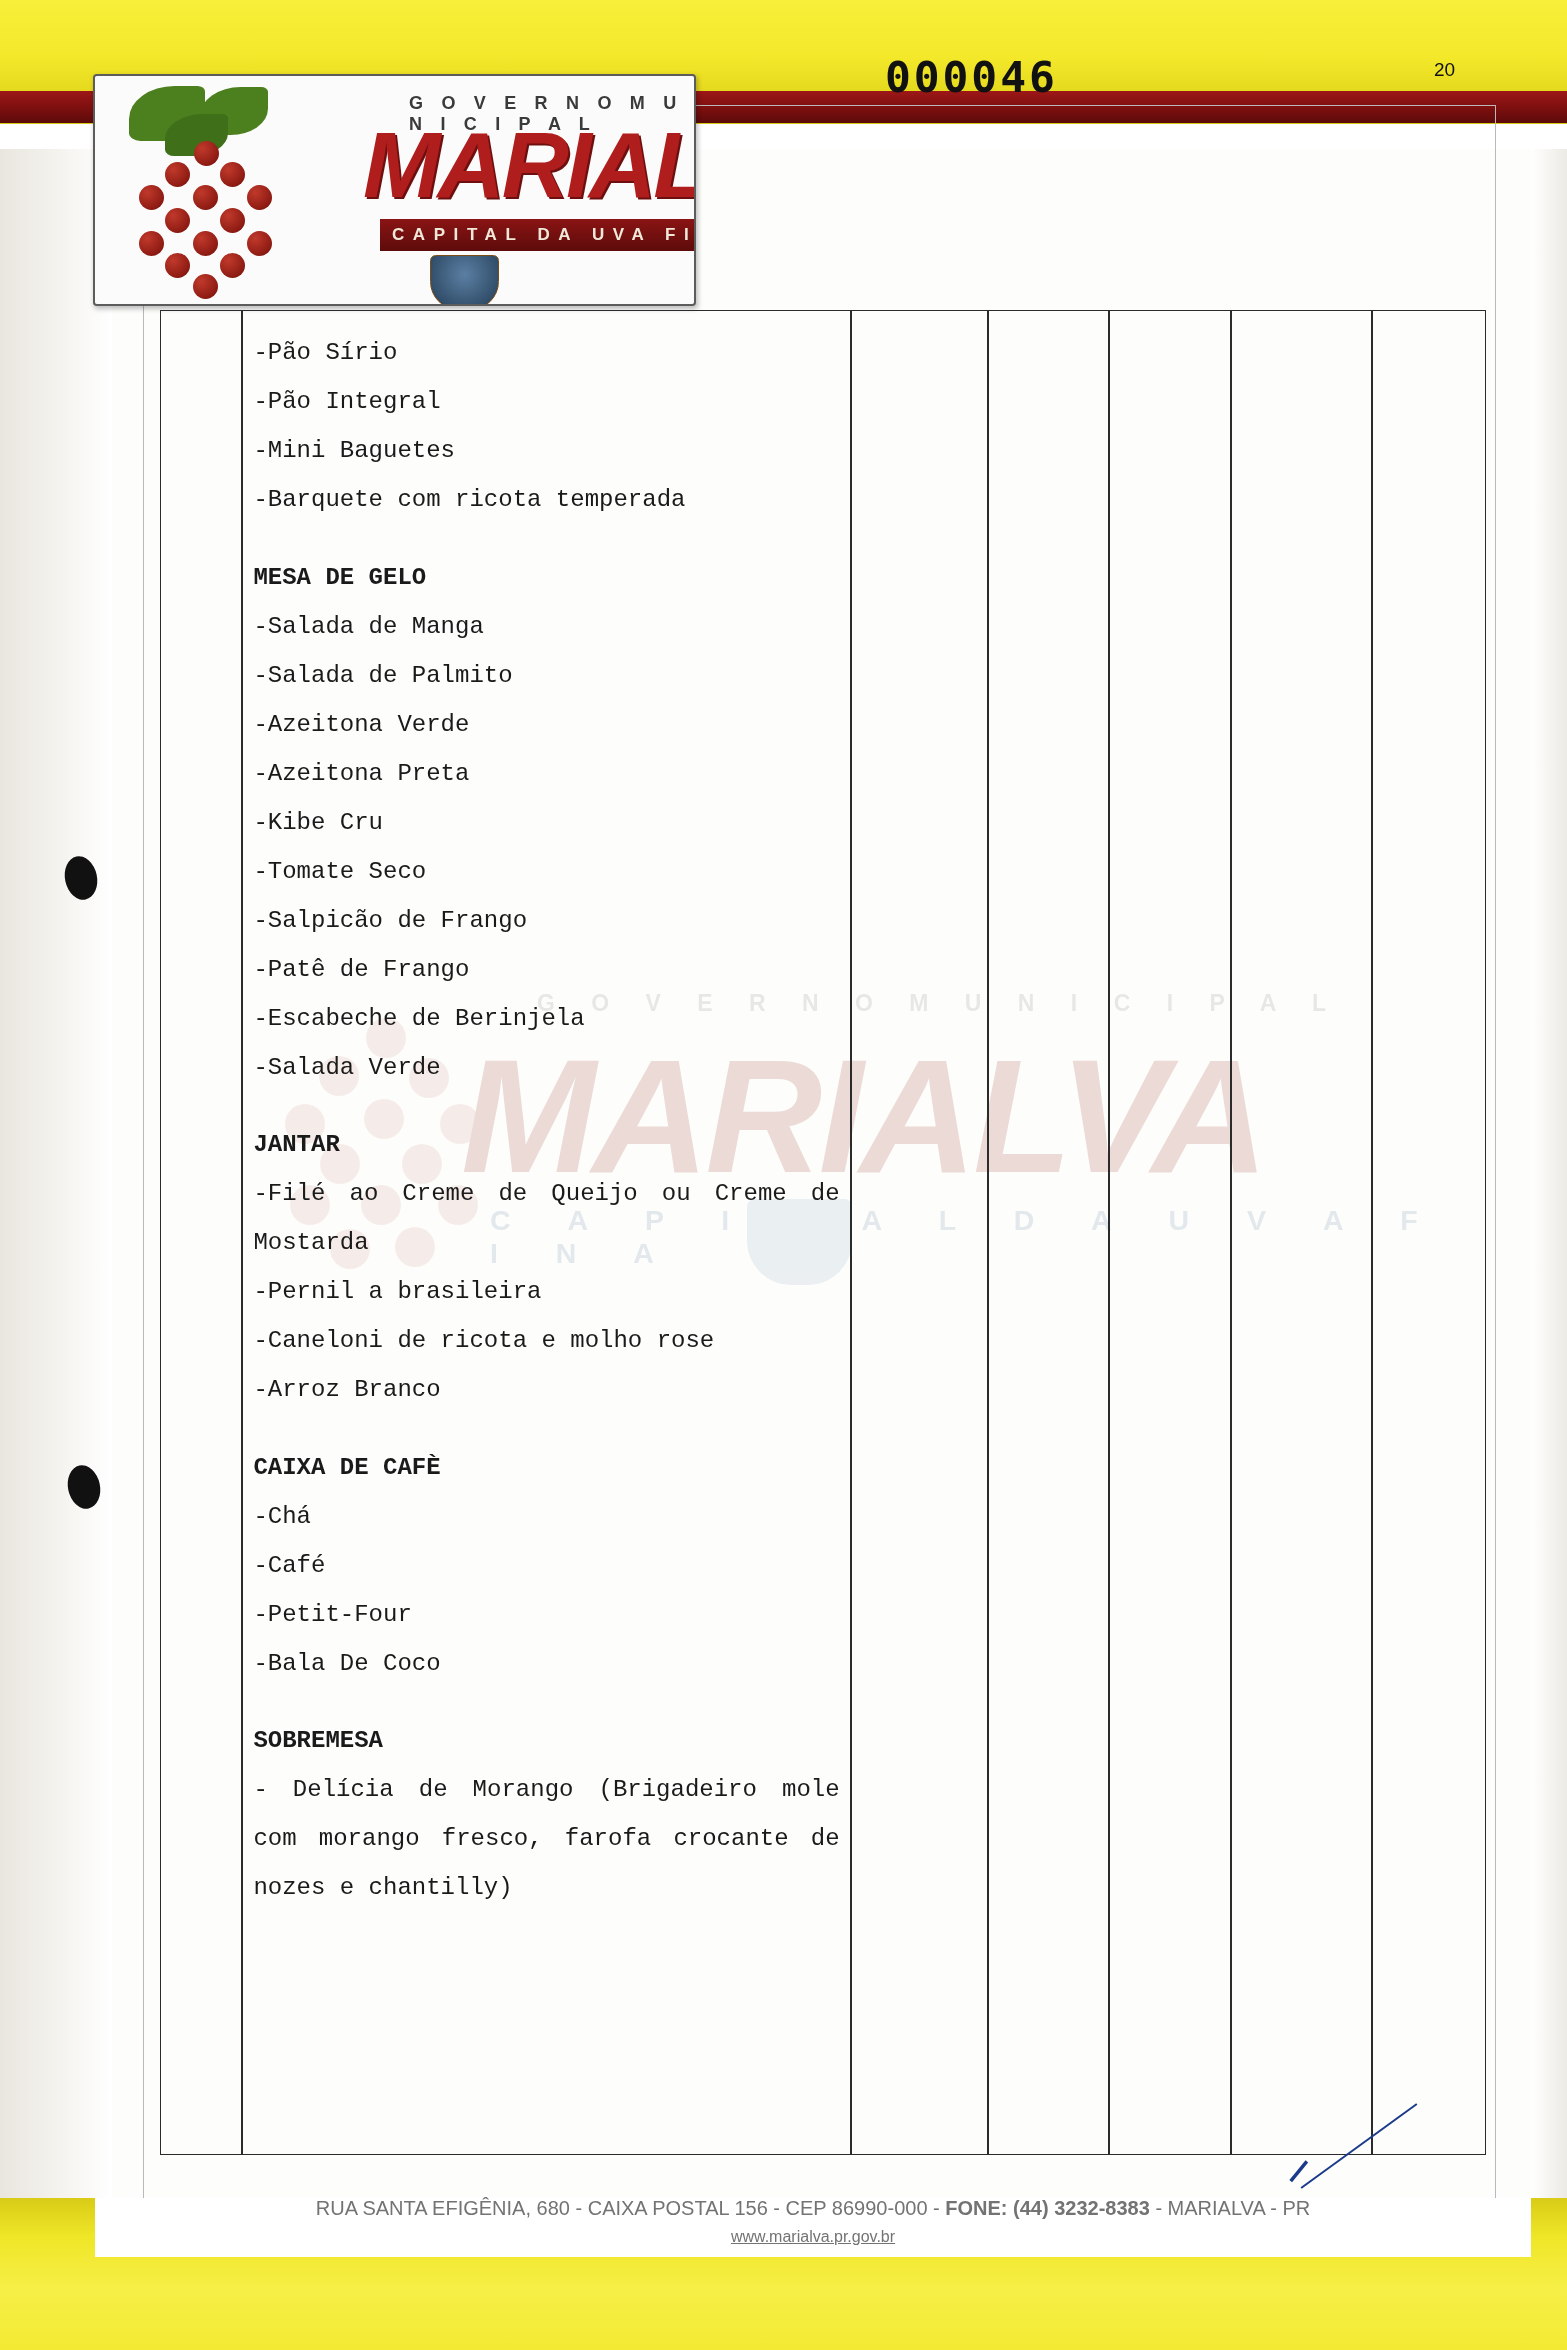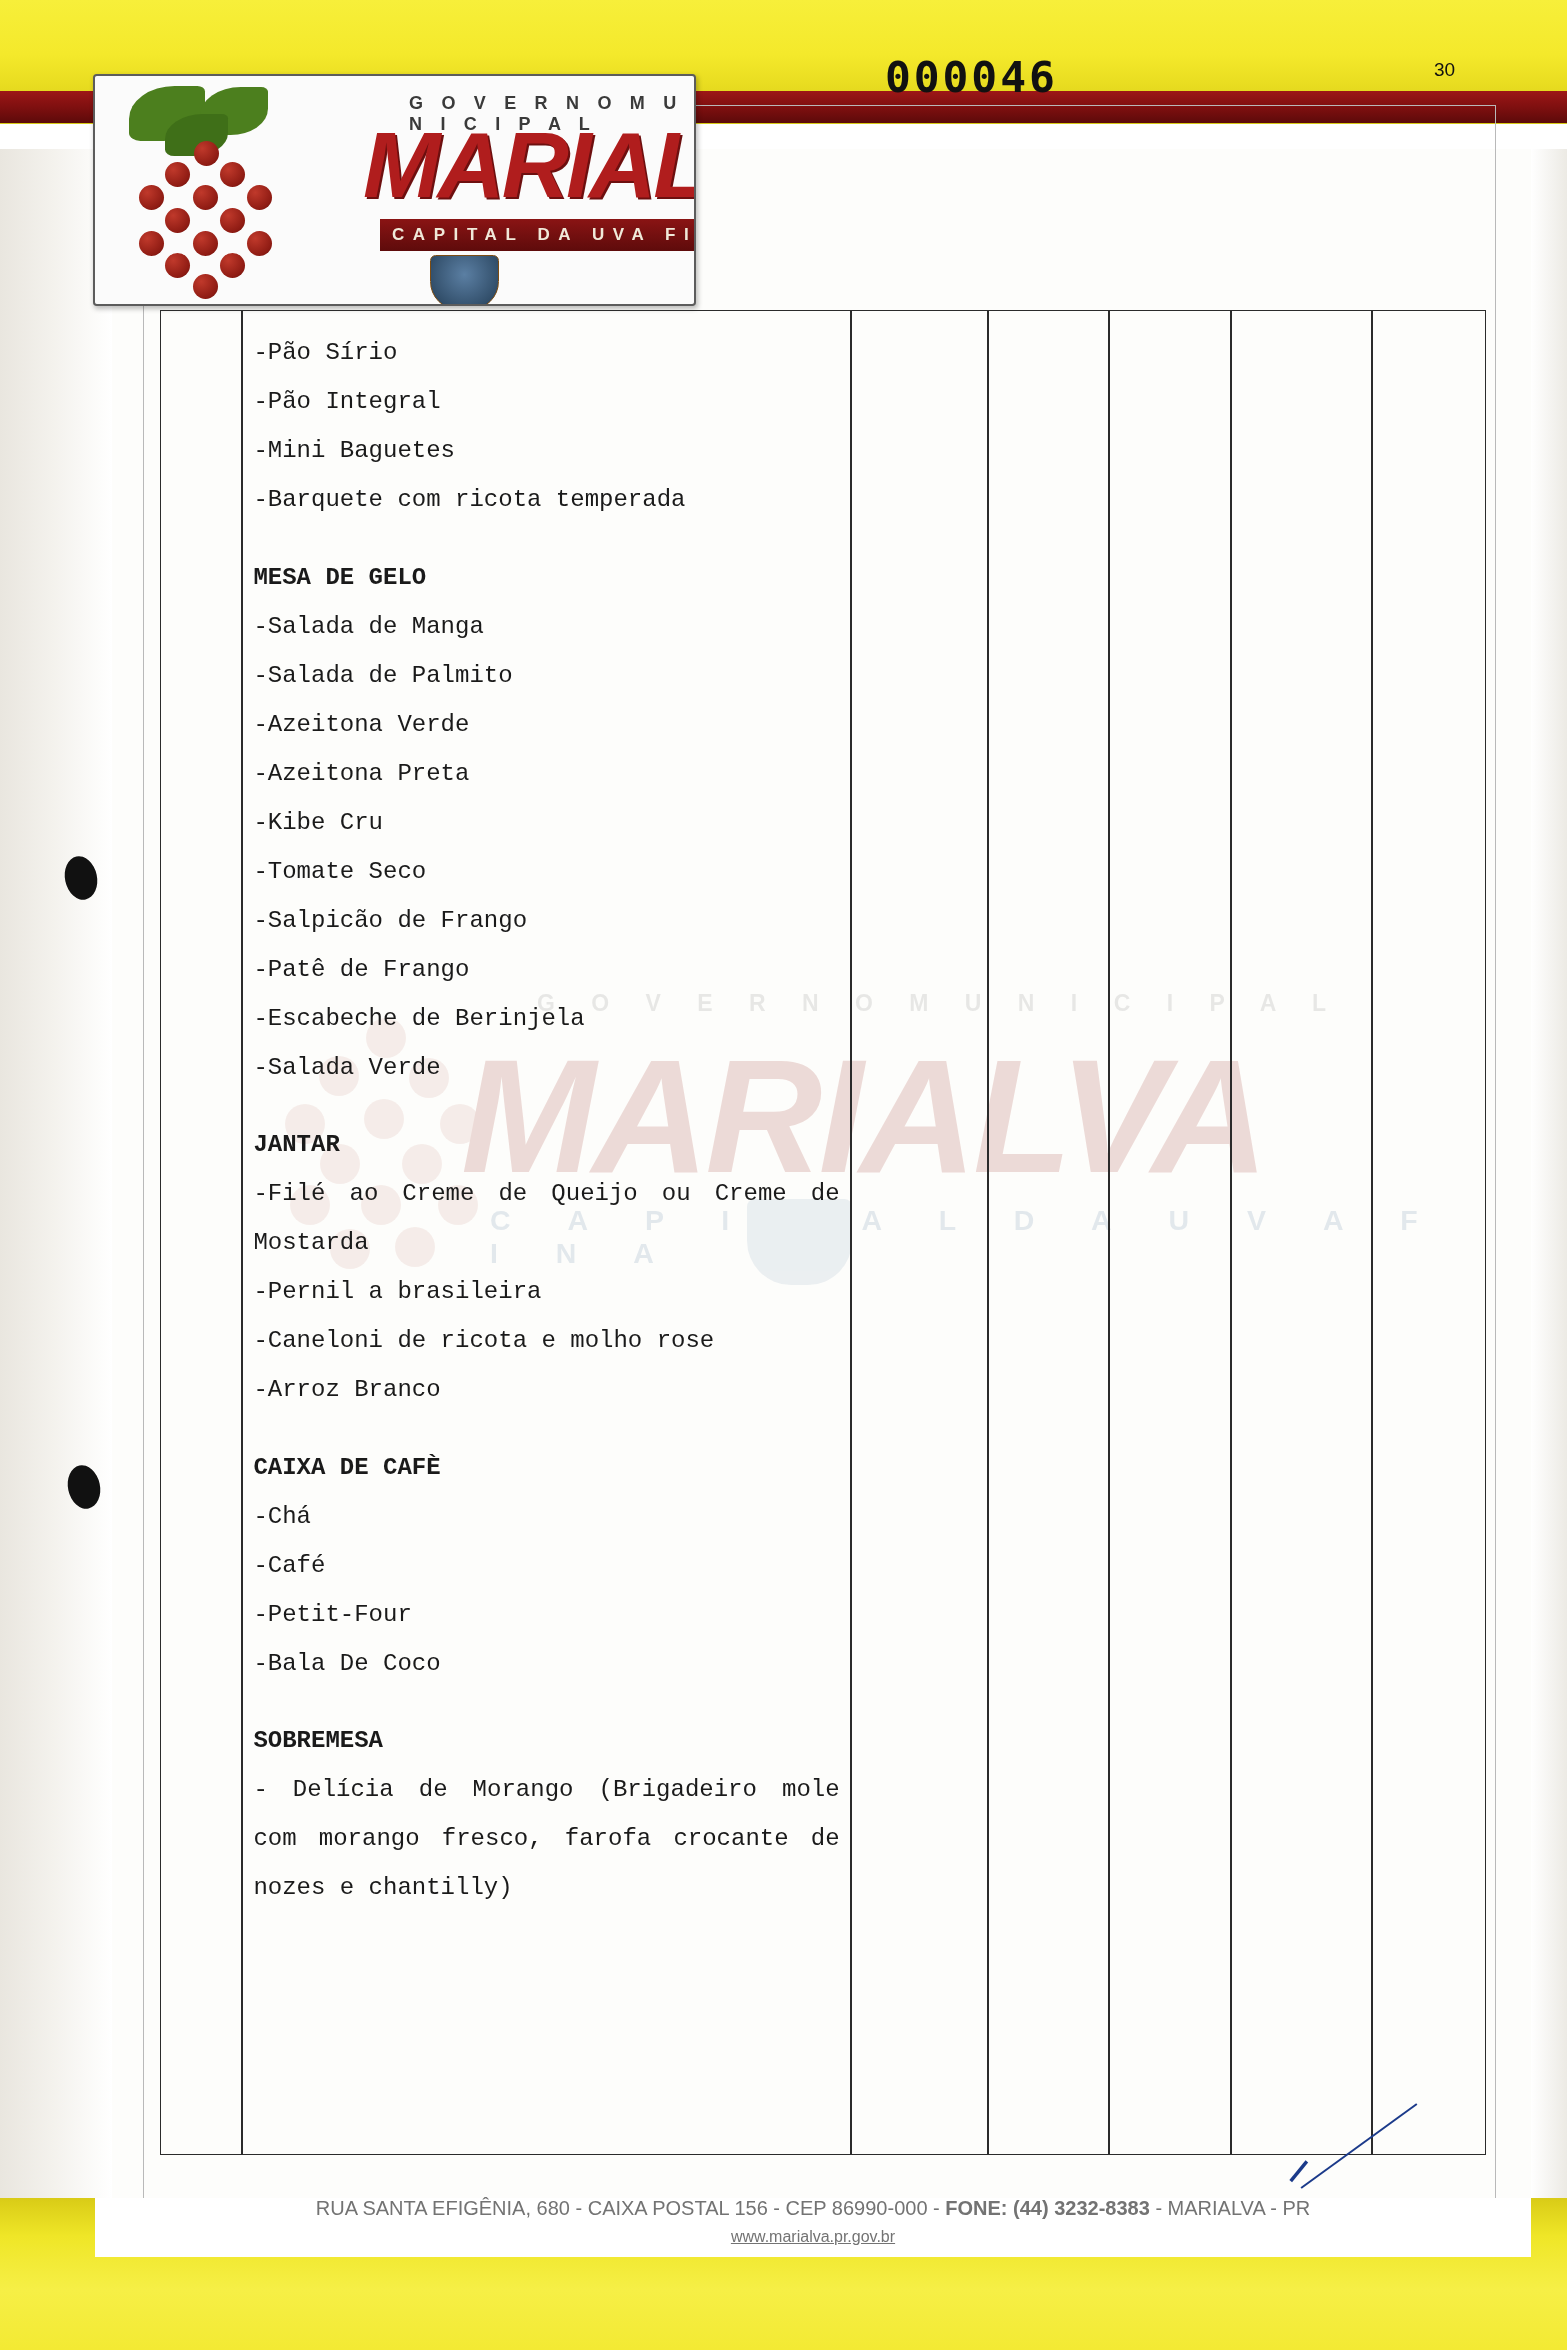--- a/index.html
+++ b/index.html
@@ -360,21 +360,21 @@
       <div class="wm-grape" style="left:143px;top:228px;"></div>
       <div class="wm-grape" style="left:78px;top:230px;"></div>
     </div>
     <div class="wm-gov">G O V E R N O   M U N I C I P A L</div>
     <div class="wm-text">MARIALVA</div>
     <div class="wm-sub">C A P I T A L   D A   U V A   F I N A</div>
     <div class="wm-crest"></div>
   </div>
 
   <div class="doc-number">000046</div>
-  <div class="page-number">30</div>
+  <div class="page-number">20</div>
 
   <div class="logo-box">
     <div class="logo-grapes">
       <div class="leaf" style="left:19px;top:0px;width:76px;height:55px;"></div>
       <div class="leaf" style="left:90px;top:1.9px;width:68px;height:48px;"></div>
       <div class="leaf" style="left:55px;top:28.5px;width:63px;height:42px;background:#3f6f18;"></div>
       <div class="grape" style="left:84px;top:55px;"></div>
       <div class="grape" style="left:55px;top:76px;"></div>
       <div class="grape" style="left:110px;top:76px;"></div>
       <div class="grape" style="left:28.5px;top:99px;"></div>

